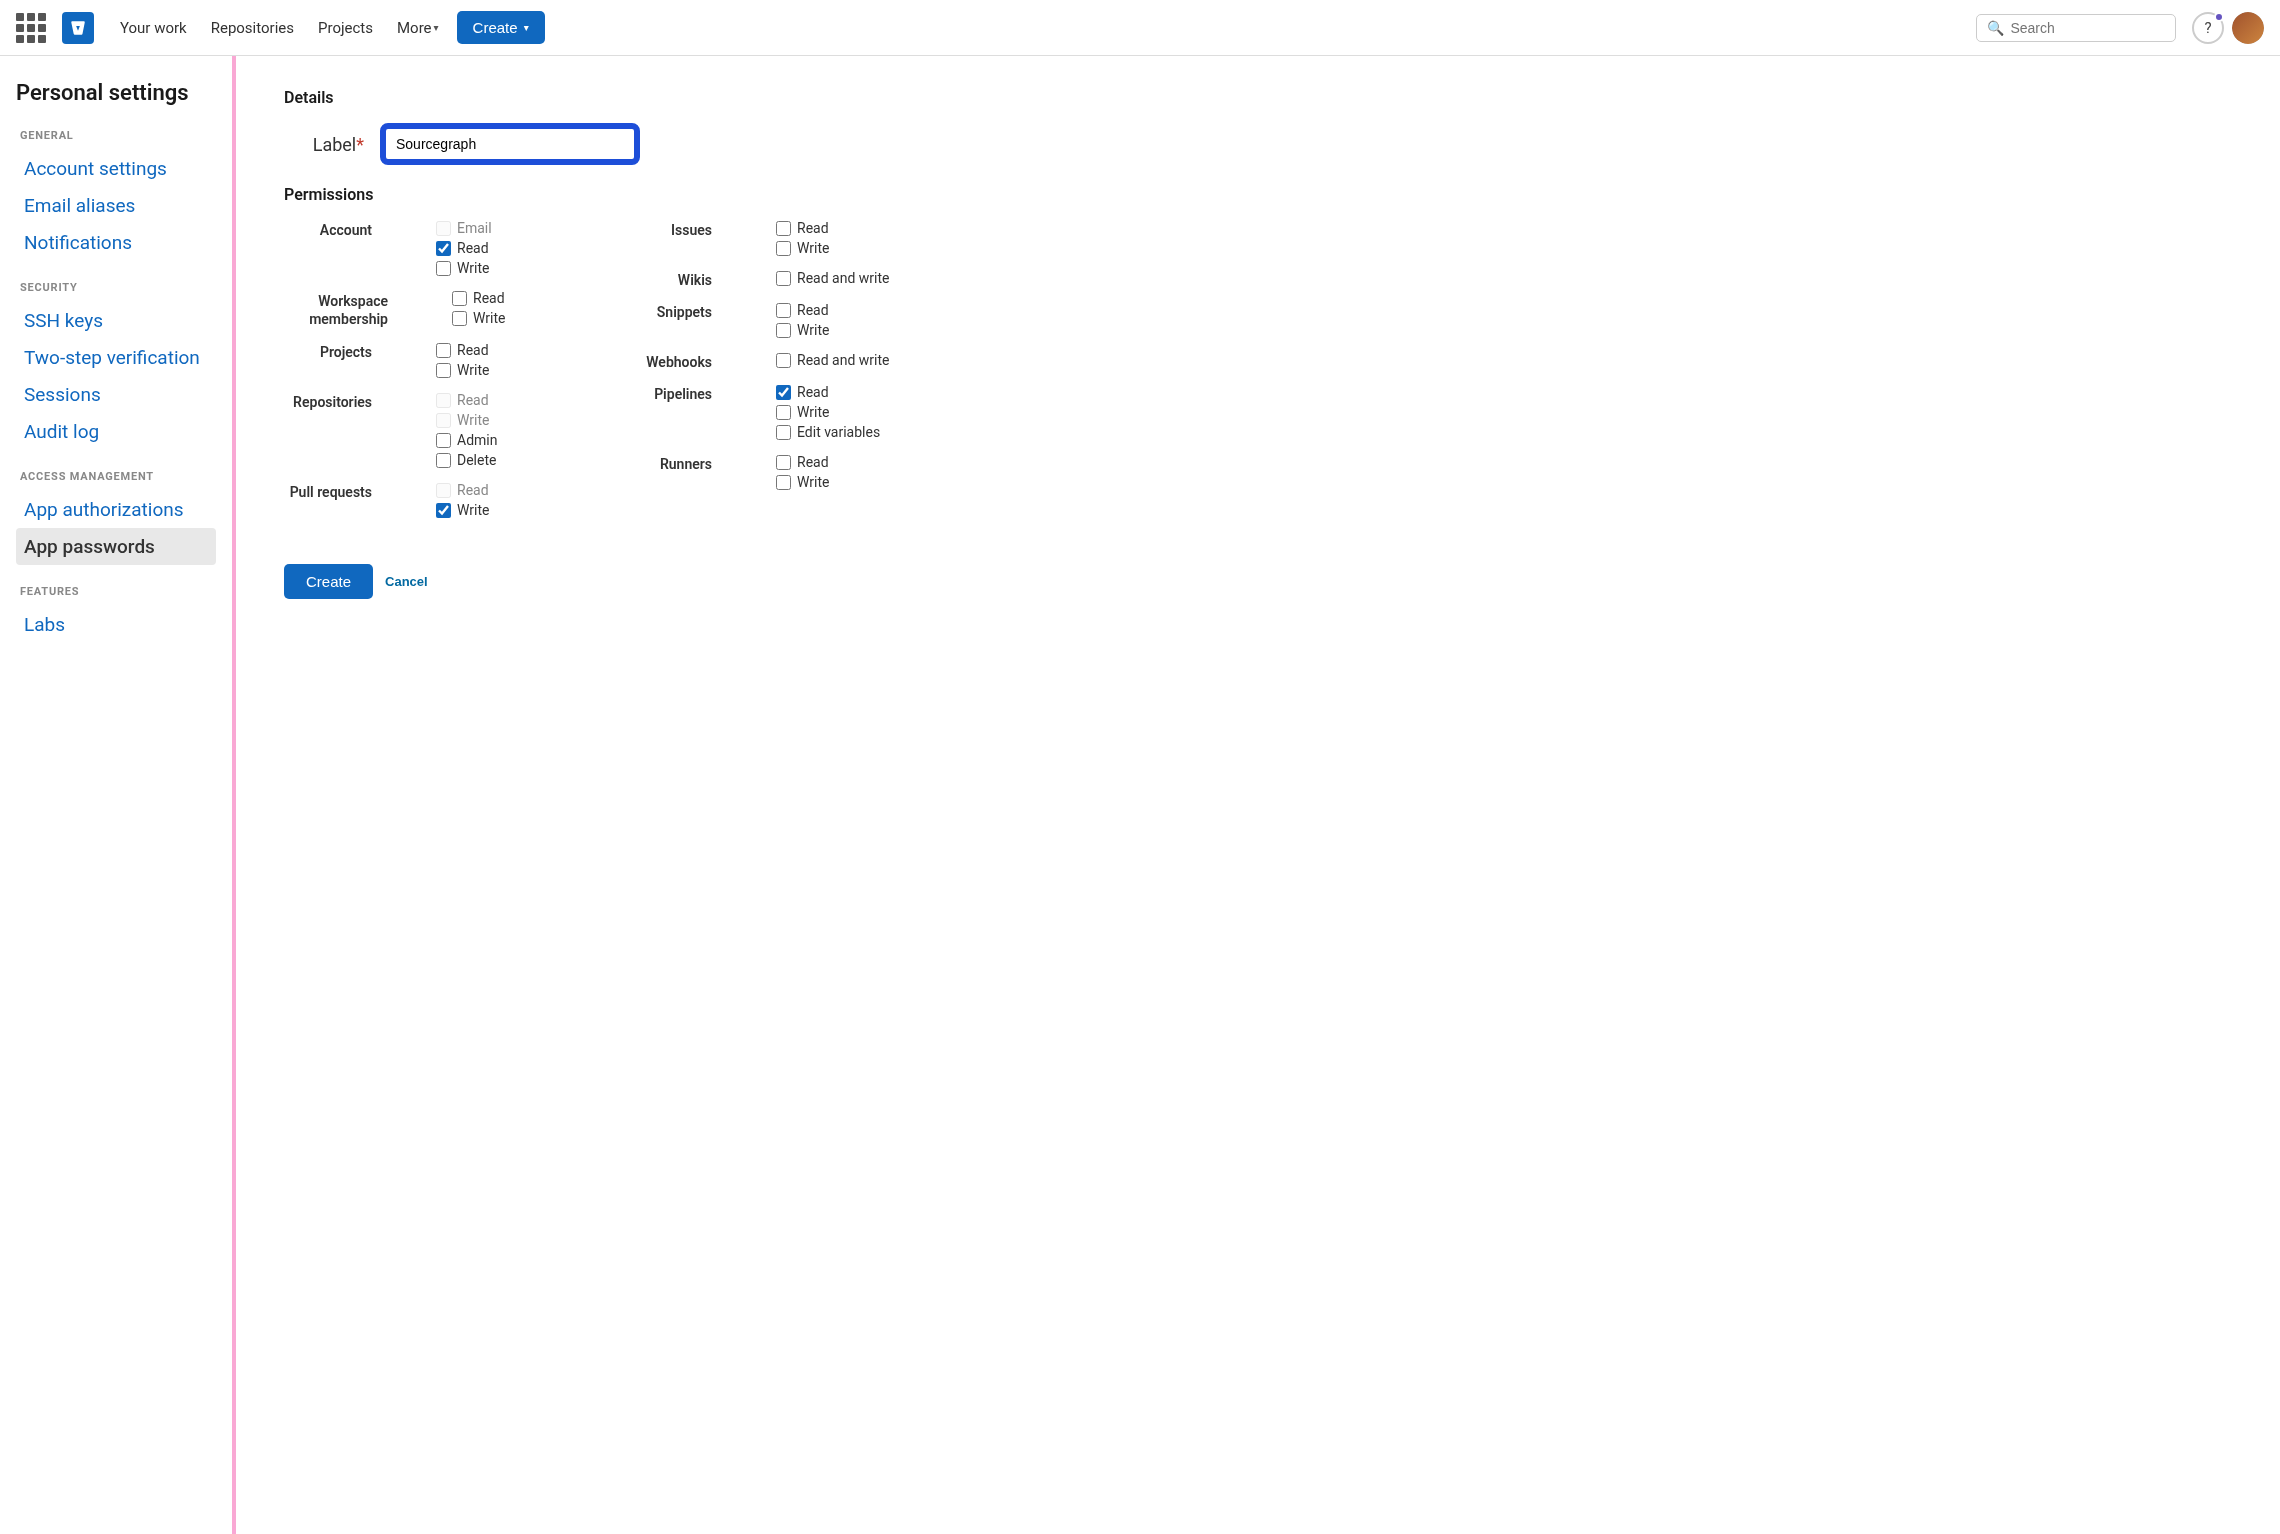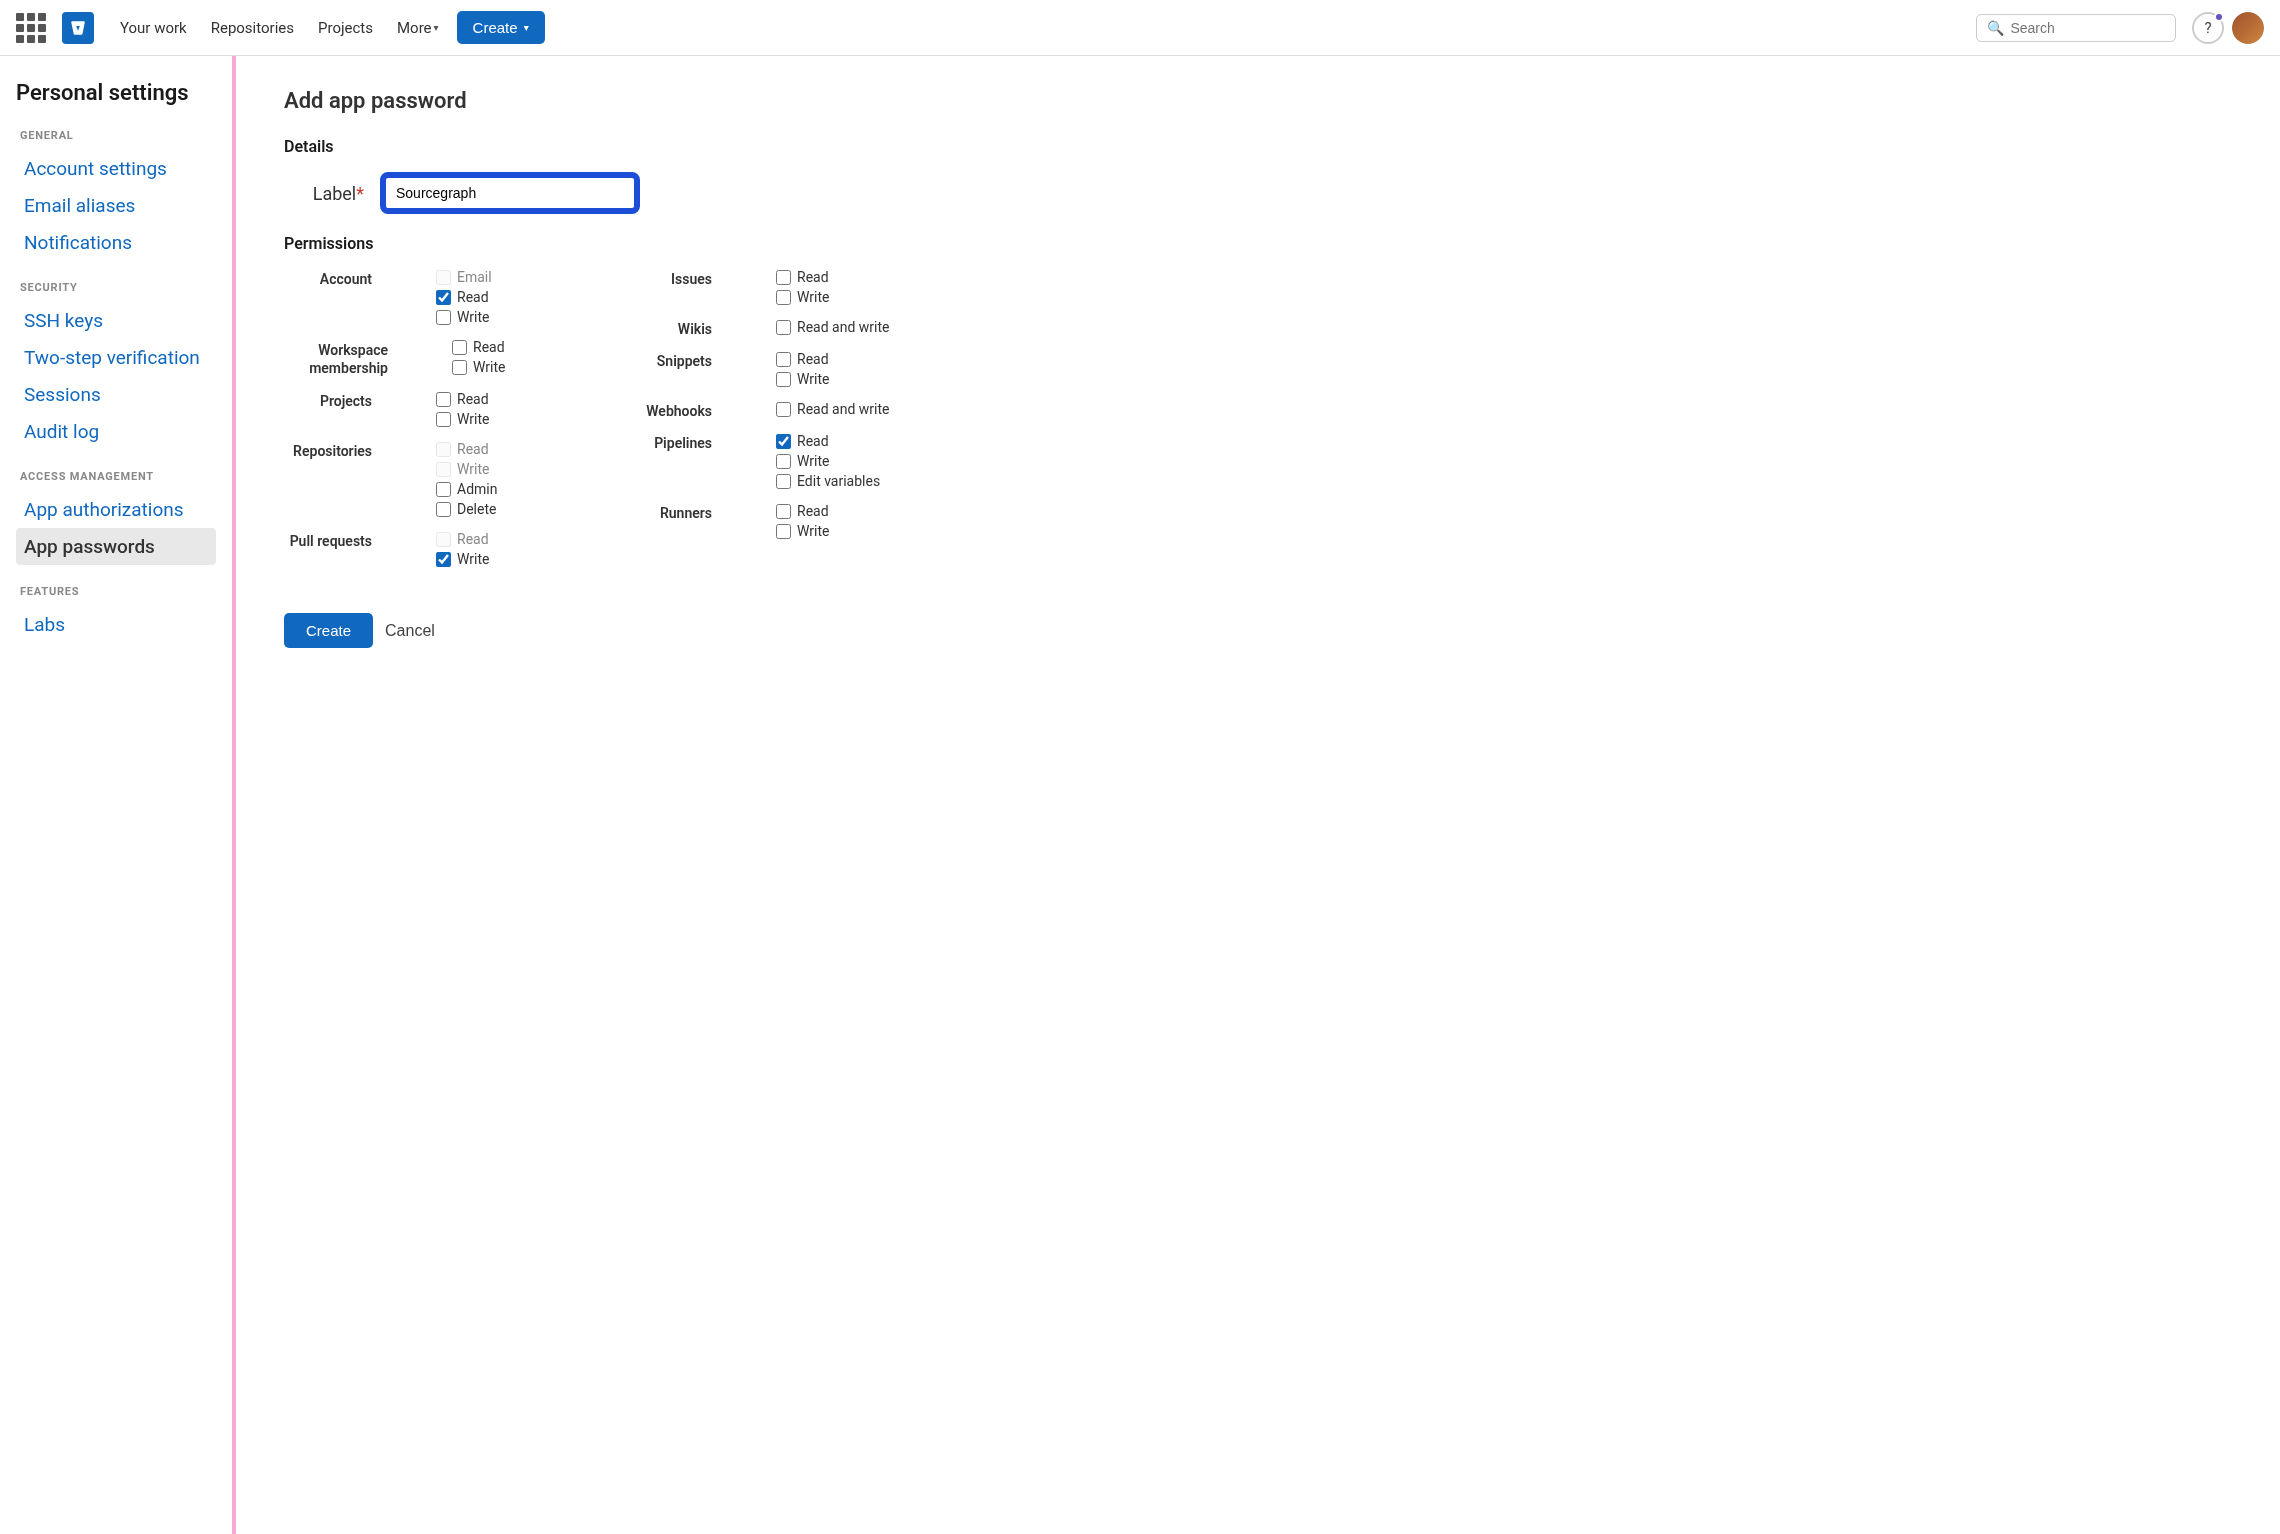--- a/index.html
+++ b/index.html
@@ -60,21 +60,21 @@
     .perm-label-col { min-width: 120px; text-align: right; padding-right: 16px; padding-top: 2px; }
     .perm-checks { display: flex; flex-direction: column; gap: 4px; }
     .check-item { display: flex; align-items: center; gap: 6px; font-size: 14px; color: #333; }
     .check-item input[type="checkbox"] { width: 15px; height: 15px; accent-color: #1068bf; cursor: pointer; }
     .check-item.disabled-check { color: #888; }
     .check-item.disabled-check input[type="checkbox"] { opacity: 0.5; cursor: default; }
 
     
     .actions { margin-top: 32px; display: flex; gap: 12px; align-items: center; }
     .btn-create { background: #1068bf; color: white; border: none; padding: 9px 22px; border-radius: 5px; font-size: 15px; cursor: pointer; font-weight: 500; }
-    .btn-cancel { background: none; border: none; color: #404040; font-size: 16px; cursor: pointer; }
+    .btn-cancel { background: none; border: none; color: #0369a1; font-size: 13px; cursor: pointer; font-weight: bold; }
   </style>
 </head>
 <body>
 
 <nav class="navbar">
   <div class="nav-grid">
     <span></span>
       <span></span>
       <span></span>
     <span></span>
@@ -144,21 +144,20 @@
       <a class="sidebar-item active">App passwords</a>
     </div>
 
     <div class="sidebar-section">
       <div class="sidebar-section-label">Features</div>
       <a class="sidebar-item">Labs</a>
     </div>
   </aside>
 
   <main class="main">
-    <h2 class="main-title">Add app password</h2>
 
     <div class="section-title">Details</div>
     <div class="details-row">
       <div class="details-label">
         <span>Label</span><span class="required-star">*</span>
       </div>
       <input type="text" class="text-input" value="Sourcegraph" style="">
     </div>
 
     <div class="section-title">Permissions</div>

